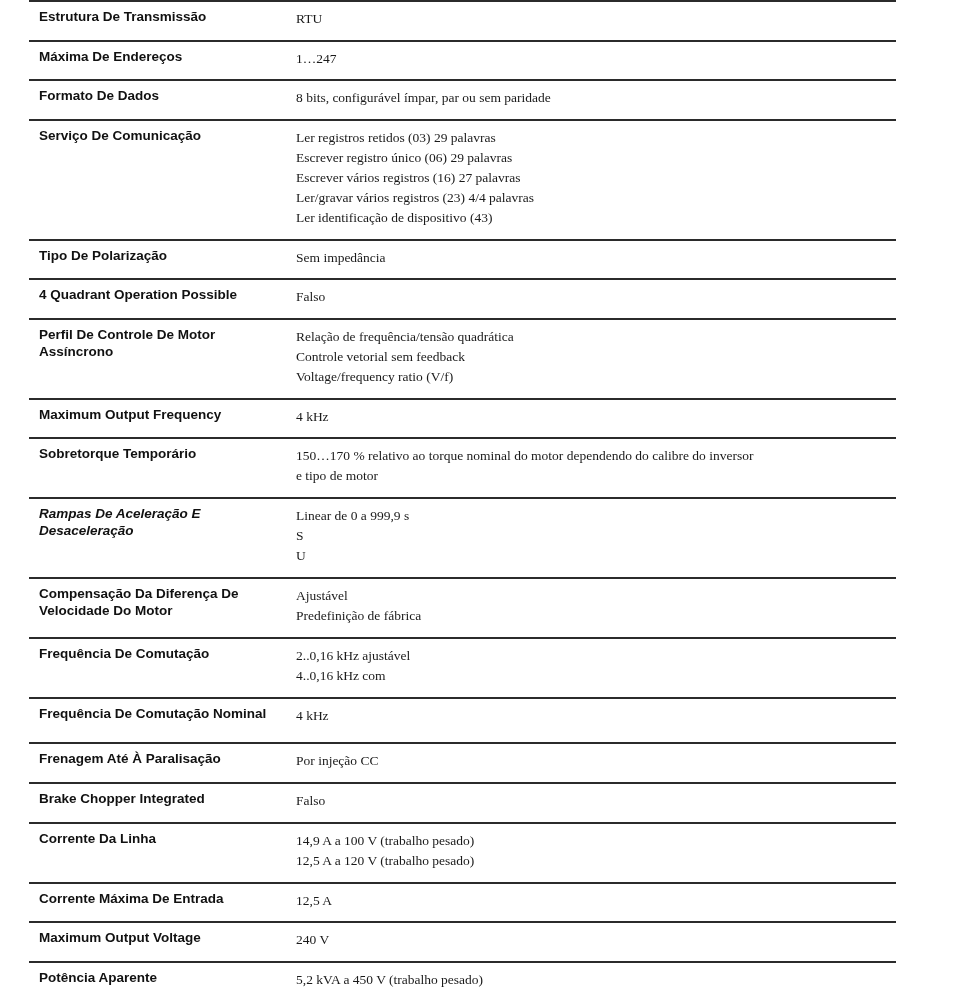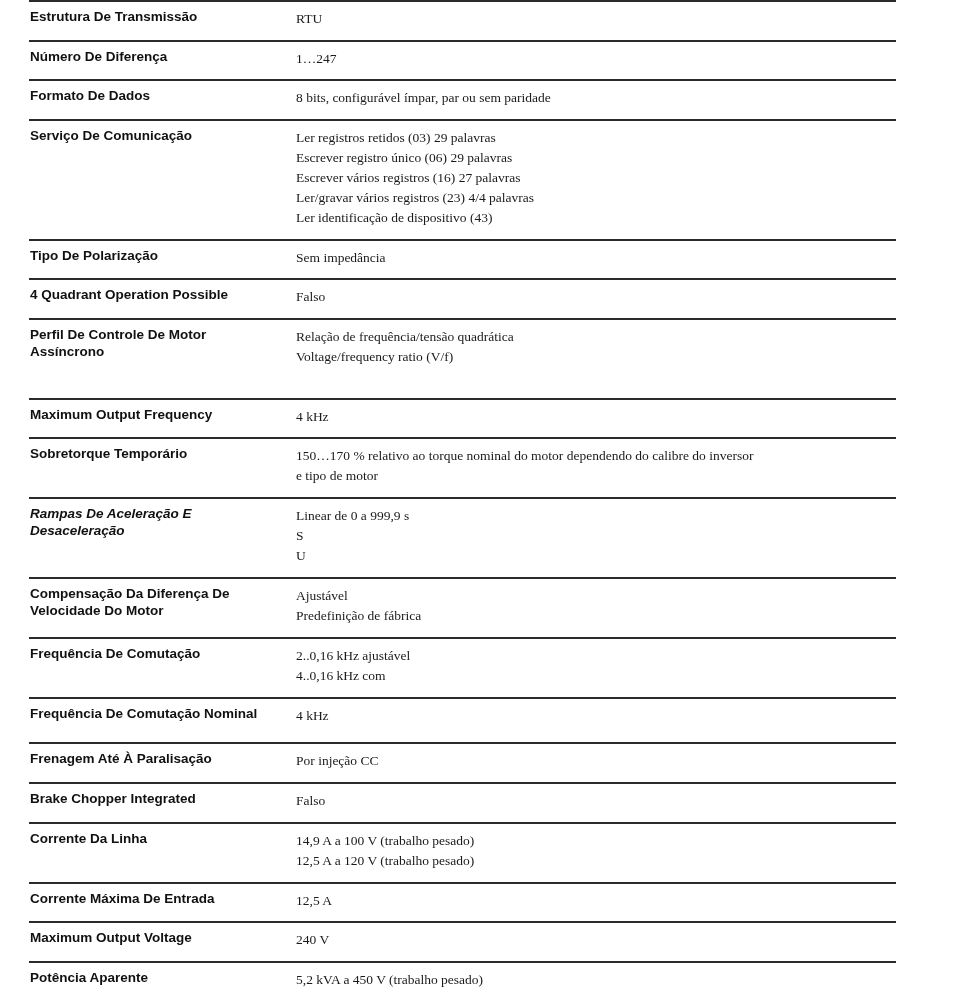--- a/index.html
+++ b/index.html
@@ -1,40 +1,40 @@
 <!DOCTYPE html>
 <html><head>
 <meta charset="utf-8">
 <style>
   html, body { margin: 0; padding: 0; background: #ffffff; }
   body { width: 970px; height: 1000px; overflow: hidden; position: relative;
          font-family: "Liberation Sans", sans-serif; color: #1a1a1a; }
   .table { position: absolute; left: 29px; top: 0; width: 867px; }
   .row { position: absolute; left: 0; width: 867px; }
   .rule { position: absolute; left: 0; width: 867px; height: 2px; background: #2b2b2b; }
-  .label { position: absolute; left: 1px; top: 8px; width: 250px;
+  .label { position: absolute; left: 10px; top: 8px; width: 250px;
            font-weight: bold; font-size: 13.5px; line-height: 17px; color: #111; }
   .value { position: absolute; left: 267px; top: 9px; width: 600px;
            font-size: 13.5px; line-height: 20px; color: #1a1a1a; font-family: Liberation Serif, serif; }
   .value div { white-space: nowrap; }
 </style>
 </head>
 <body>
 
 <div class="table" id="spec-table">
     <div class="row" style="top: 0px;">
       <div class="rule"></div>
       <div class="label">Estrutura De Transmissão</div>
       <div class="value">
         <div>RTU</div>
       </div>
     </div>
     <div class="row" style="top: 40px;">
       <div class="rule"></div>
-      <div class="label">Número De Diferença</div>
+      <div class="label">Máxima De Endereços</div>
       <div class="value">
         <div>1…247</div>
       </div>
     </div>
     <div class="row" style="top: 79px;">
       <div class="rule"></div>
       <div class="label">Formato De Dados</div>
       <div class="value">
         <div>8 bits, configurável ímpar, par ou sem paridade</div>
       </div>
@@ -62,20 +62,21 @@
       <div class="label">4 Quadrant Operation Possible</div>
       <div class="value">
         <div>Falso</div>
       </div>
     </div>
     <div class="row" style="top: 318px;">
       <div class="rule"></div>
       <div class="label" style="width: 235px;">Perfil De Controle De Motor Assíncrono</div>
       <div class="value">
         <div>Relação de frequência/tensão quadrática</div>
+        <div>Controle vetorial sem feedback</div>
         <div>Voltage/frequency ratio (V/f)</div>
       </div>
     </div>
     <div class="row" style="top: 398px;">
       <div class="rule"></div>
       <div class="label">Maximum Output Frequency</div>
       <div class="value">
         <div>4 kHz</div>
       </div>
     </div>

